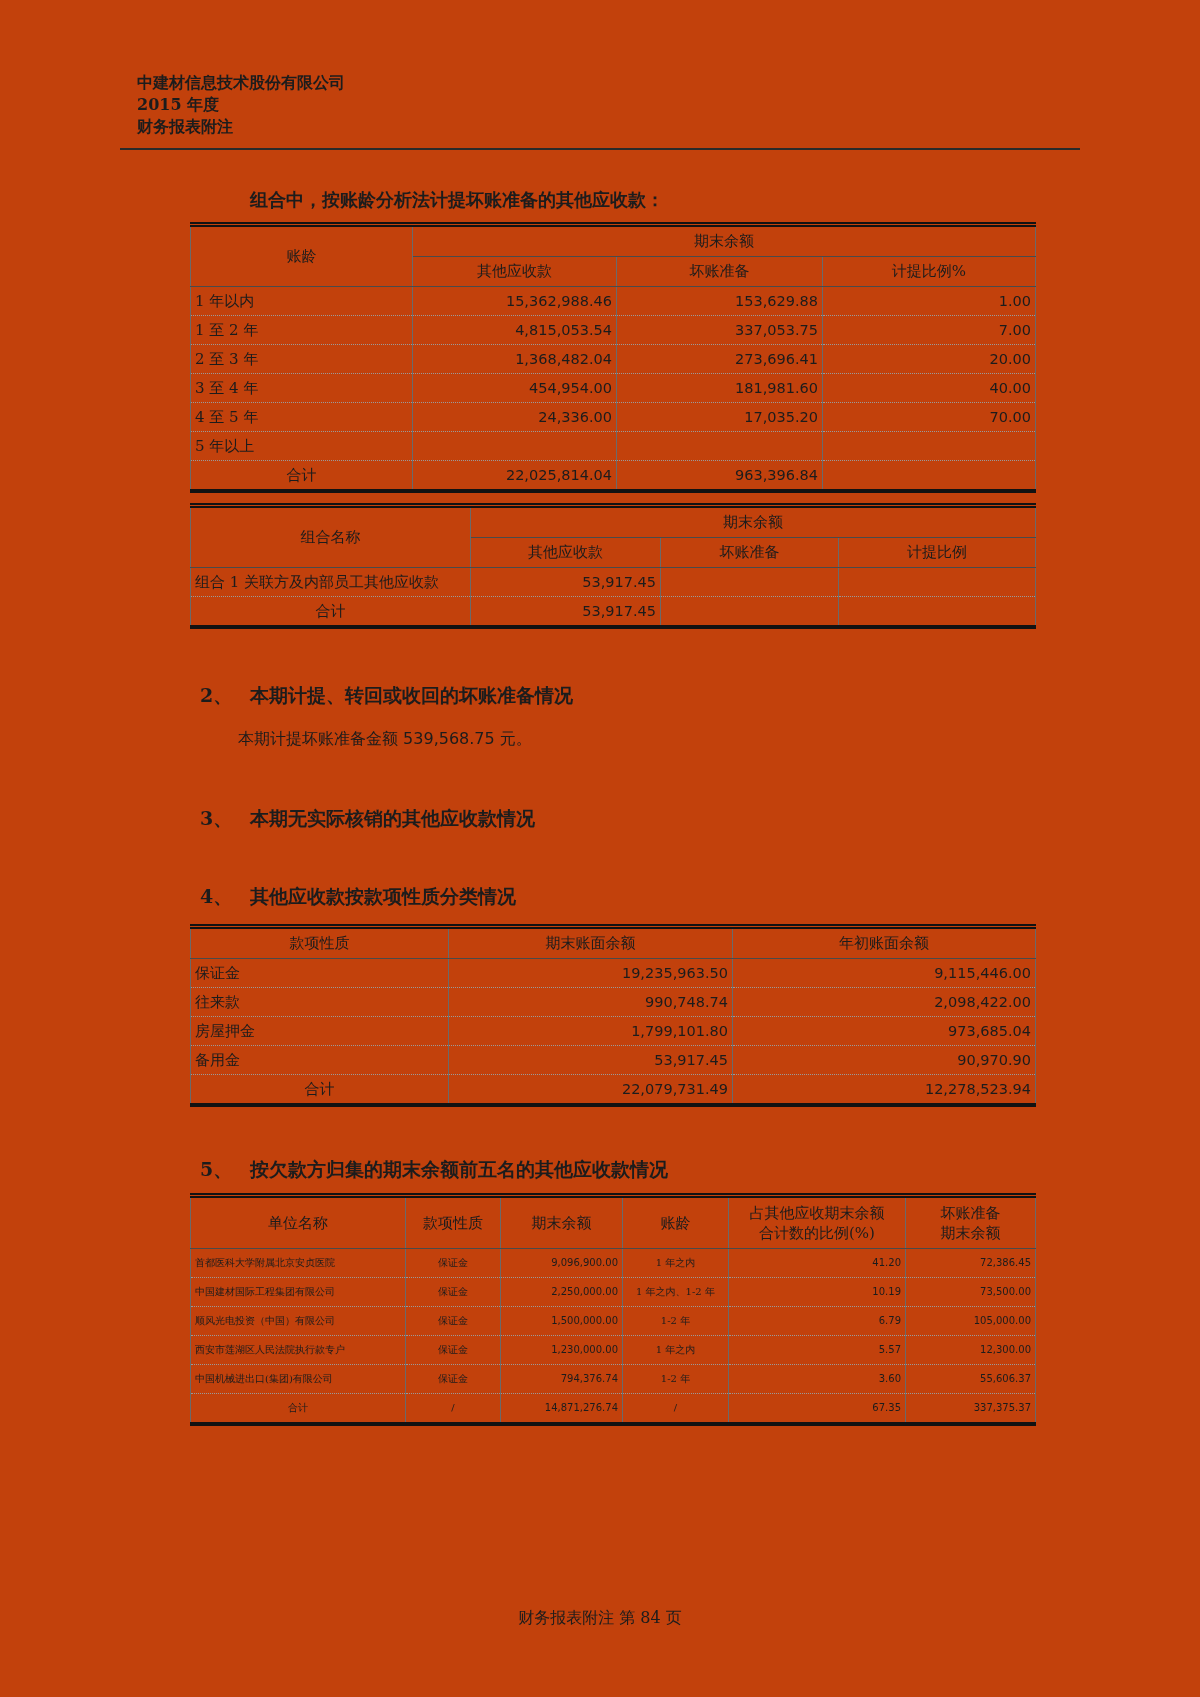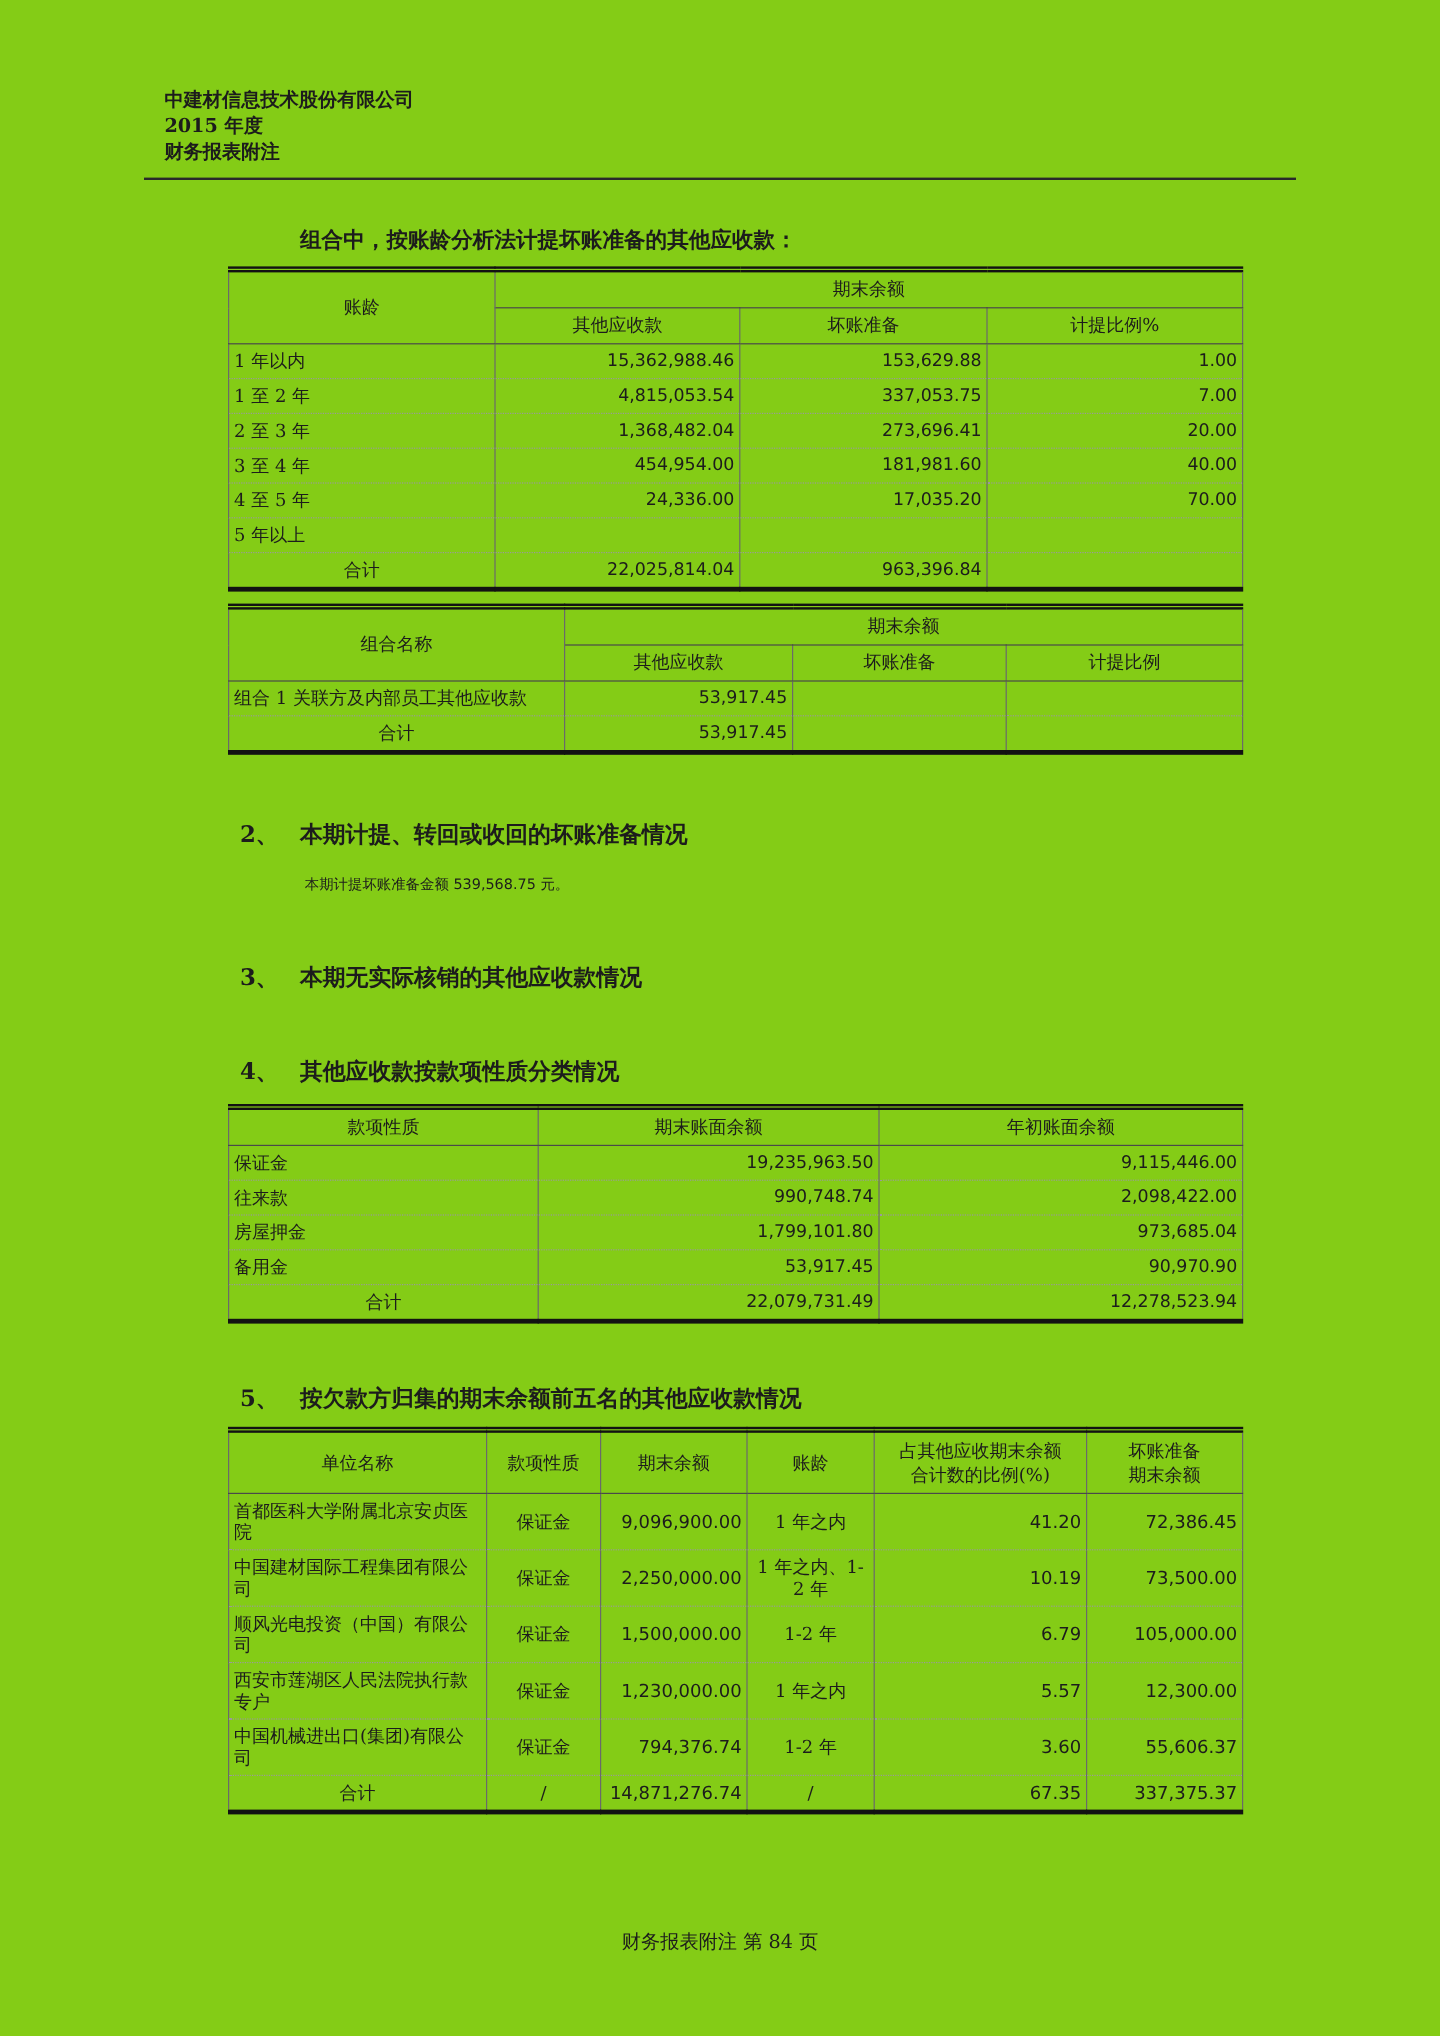--- a/index.html
+++ b/index.html
@@ -1,43 +1,43 @@
 <!DOCTYPE html>
 <html><head>
 <meta charset="utf-8">
 <style>
   html,body{margin:0;padding:0;background:#e9e9e9;}
   .page{
-    width:1200px;height:1697px;background:#84cc16;margin:0 auto;position:relative;
+    width:1200px;height:1697px;background:#c2410c;margin:0 auto;position:relative;
     font-family:"DejaVu Serif","Liberation Serif",serif;color:#1c1c1c;overflow:hidden;
   }
   
   .hdr{margin-left:120px;width:960px;padding-top:72px;border-bottom:2px solid #2a2a2a;padding-bottom:10px;}
   .hdr div{margin-left:17px;font-weight:bold;font-size:16px;line-height:22px;}
   
   .content{margin-left:190px;width:845px;}
   .subtitle{margin-left:60px;font-weight:bold;font-size:18px;}
   .sec{display:flex;font-weight:bold;font-size:19px;margin-left:10px;}
   .sec .sec-num{width:50px;flex:0 0 50px;}
-  .para{margin-left:64px;font-size:12px;}
+  .para{margin-left:48px;font-size:16px;}
   .para .num-inline{font-family:"DejaVu Sans","Liberation Sans",sans-serif;}
   
   table.fin{border-collapse:collapse;width:845px;table-layout:fixed;
     border-top:5px double #121212;border-bottom:4px solid #121212;font-size:15px;}
   table.fin th{font-weight:normal;font-size:15px;border-left:1px solid #6a6a6a;border-right:1px solid #6a6a6a;
     border-bottom:1px solid #4a4a4a;border-top:1px solid #6a6a6a;padding:5px 4px;text-align:center;}
   table.fin td{border-left:1px solid #6a6a6a;border-right:1px solid #6a6a6a;
     border-top:1px dotted #9a9a9a;border-bottom:1px dotted #9a9a9a;padding:5px 4px;line-height:18px;}
   td.lab{text-align:left;padding-left:12px;}
   td.ctr,th.ctr{text-align:center;}
   td.num{text-align:right;padding-right:26px;font-family:"DejaVu Sans","Liberation Sans",sans-serif;font-size:14.5px;}
   td.num-tight{text-align:right;padding-right:10px;font-family:"DejaVu Sans","Liberation Sans",sans-serif;font-size:14px;}
   td.num-mid{text-align:right;padding-right:16px;font-family:"DejaVu Sans","Liberation Sans",sans-serif;font-size:14px;}
   td.pct{text-align:right;font-family:"DejaVu Sans","Liberation Sans",sans-serif;font-size:14.5px;}
-  .t5 td{font-size:15px;margin-top:34px;}
+  .t5 td{font-size:10px;margin-top:34px;}
   .t5 th{font-size:15px;line-height:20px;}
   
   .mt-title1{margin-top:38px;}
   .mt-table{margin-top:10px;}
   .mt-title2{margin-top:52px;}
   .mt-sec2{margin-top:54px;}
   .mt-para{margin-top:20px;}
   .mt-sec3{margin-top:56px;}
   .mt-sec4{margin-top:52px;}
   .mt-t4{margin-top:14px;}

